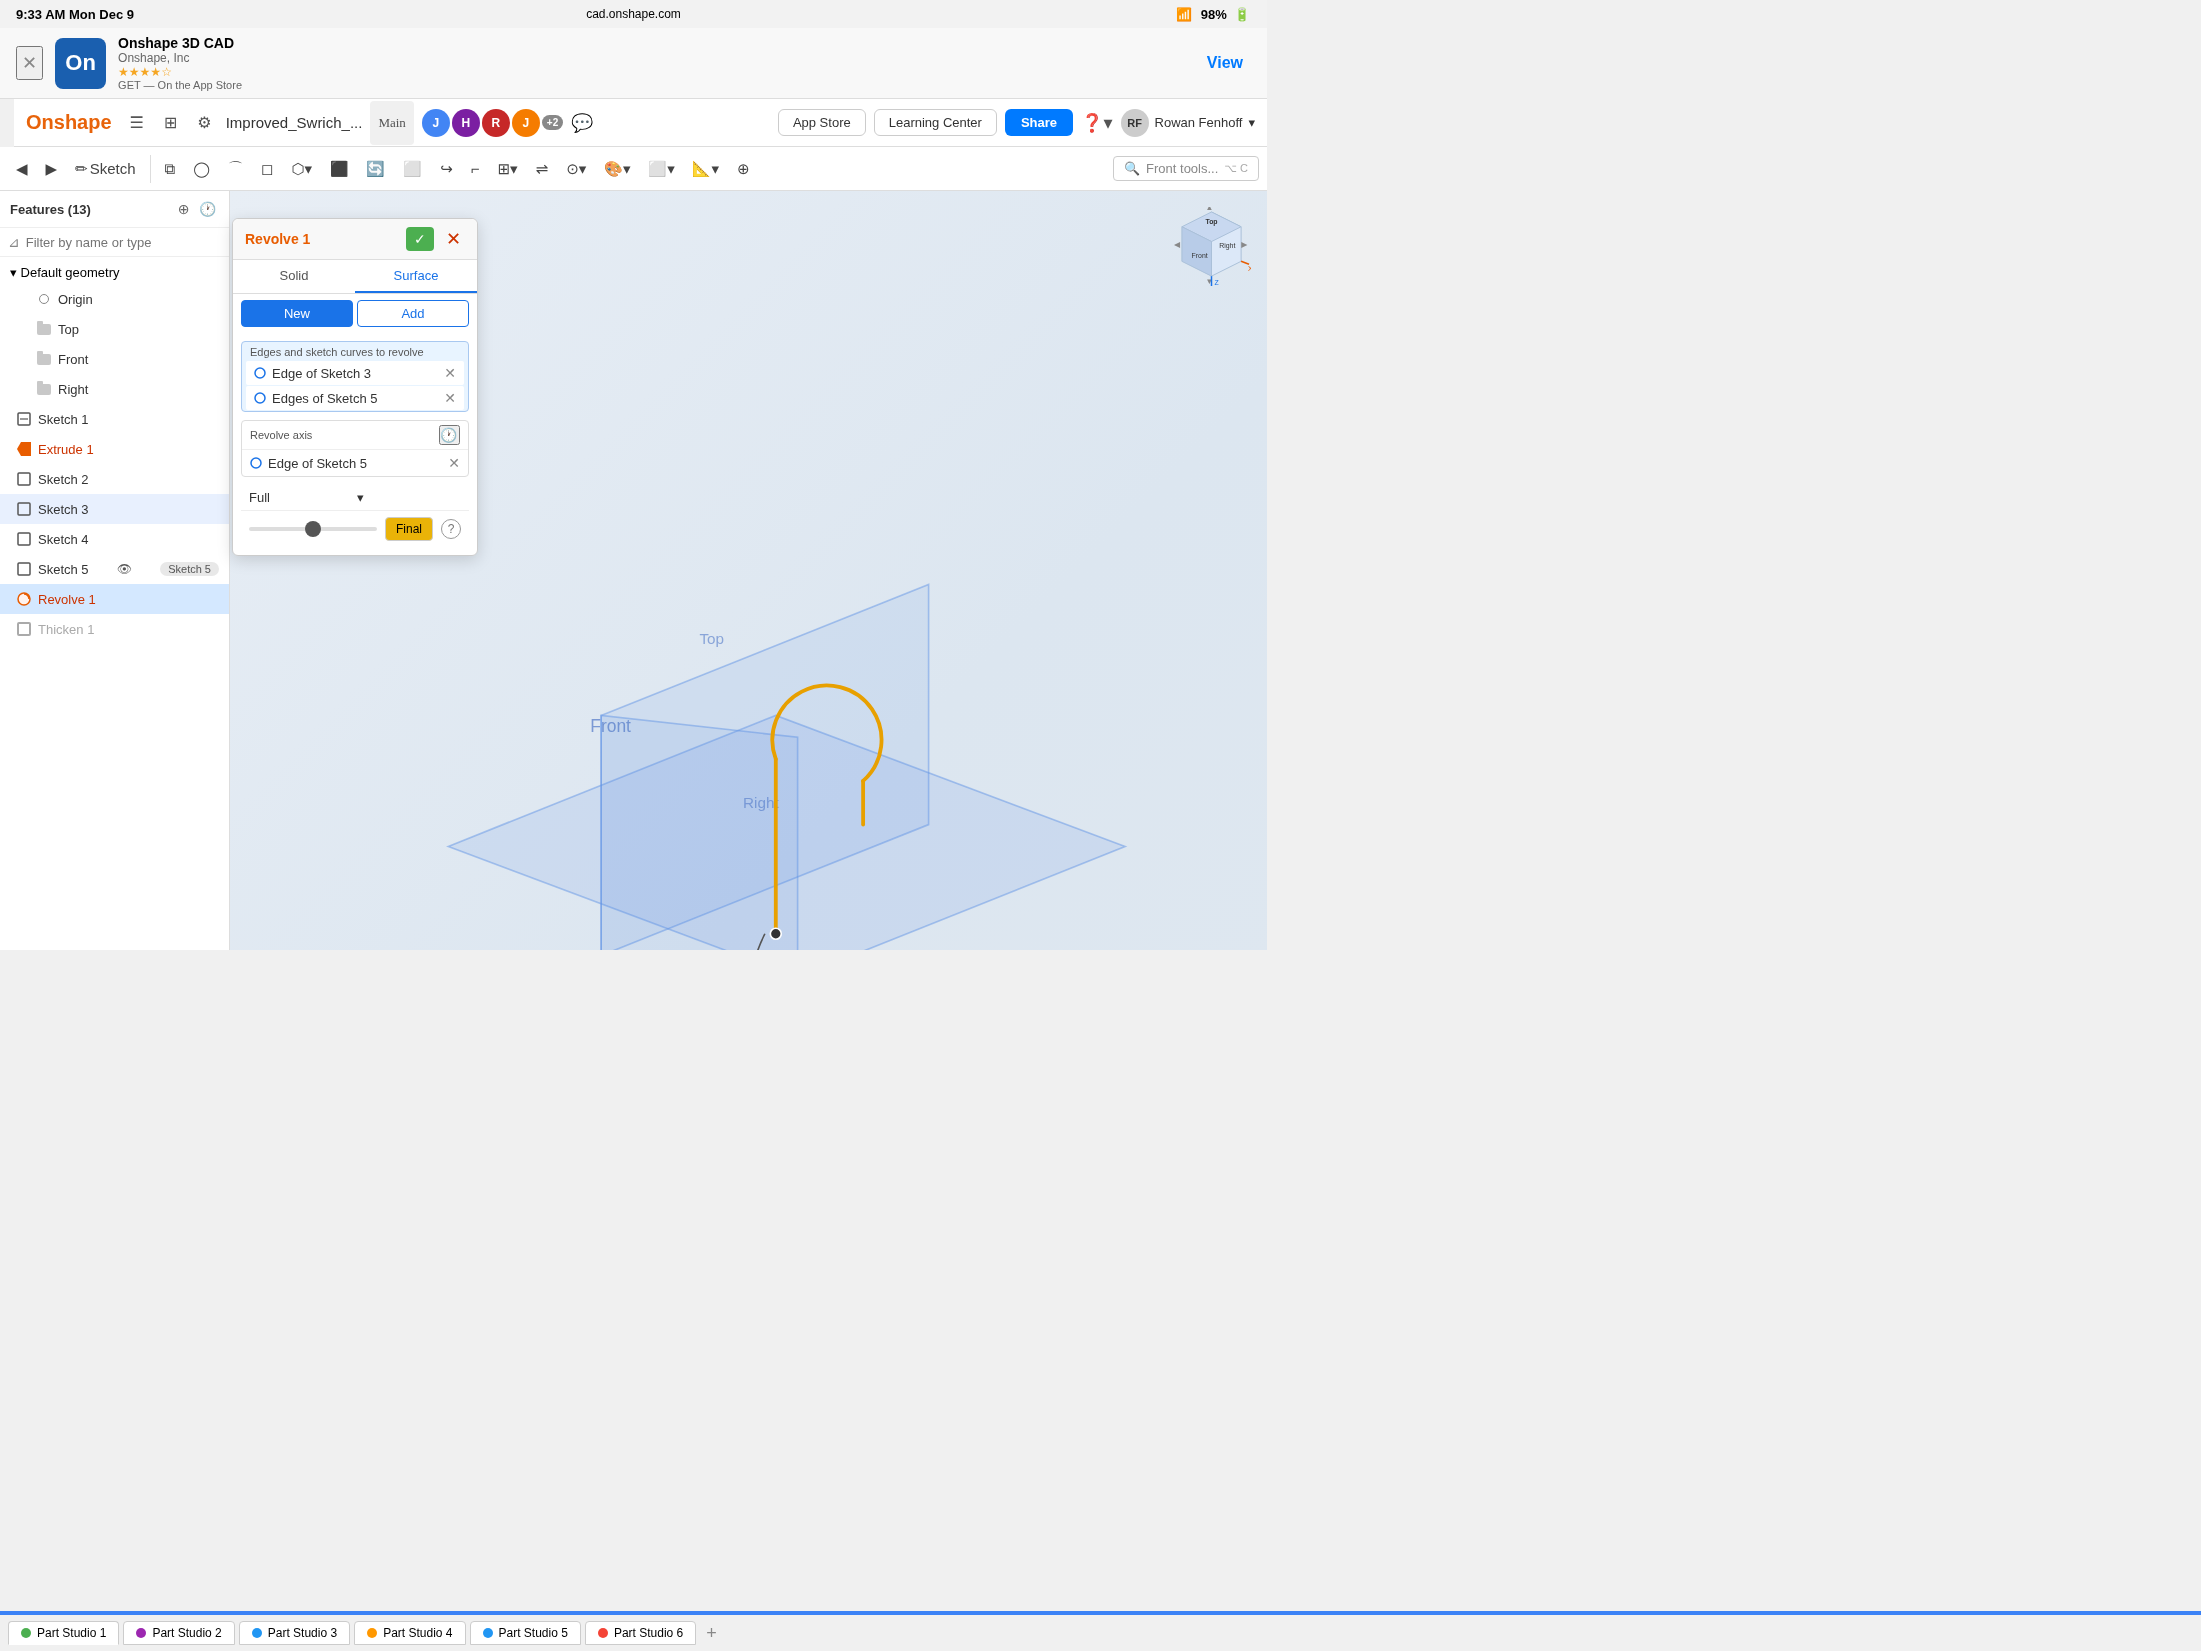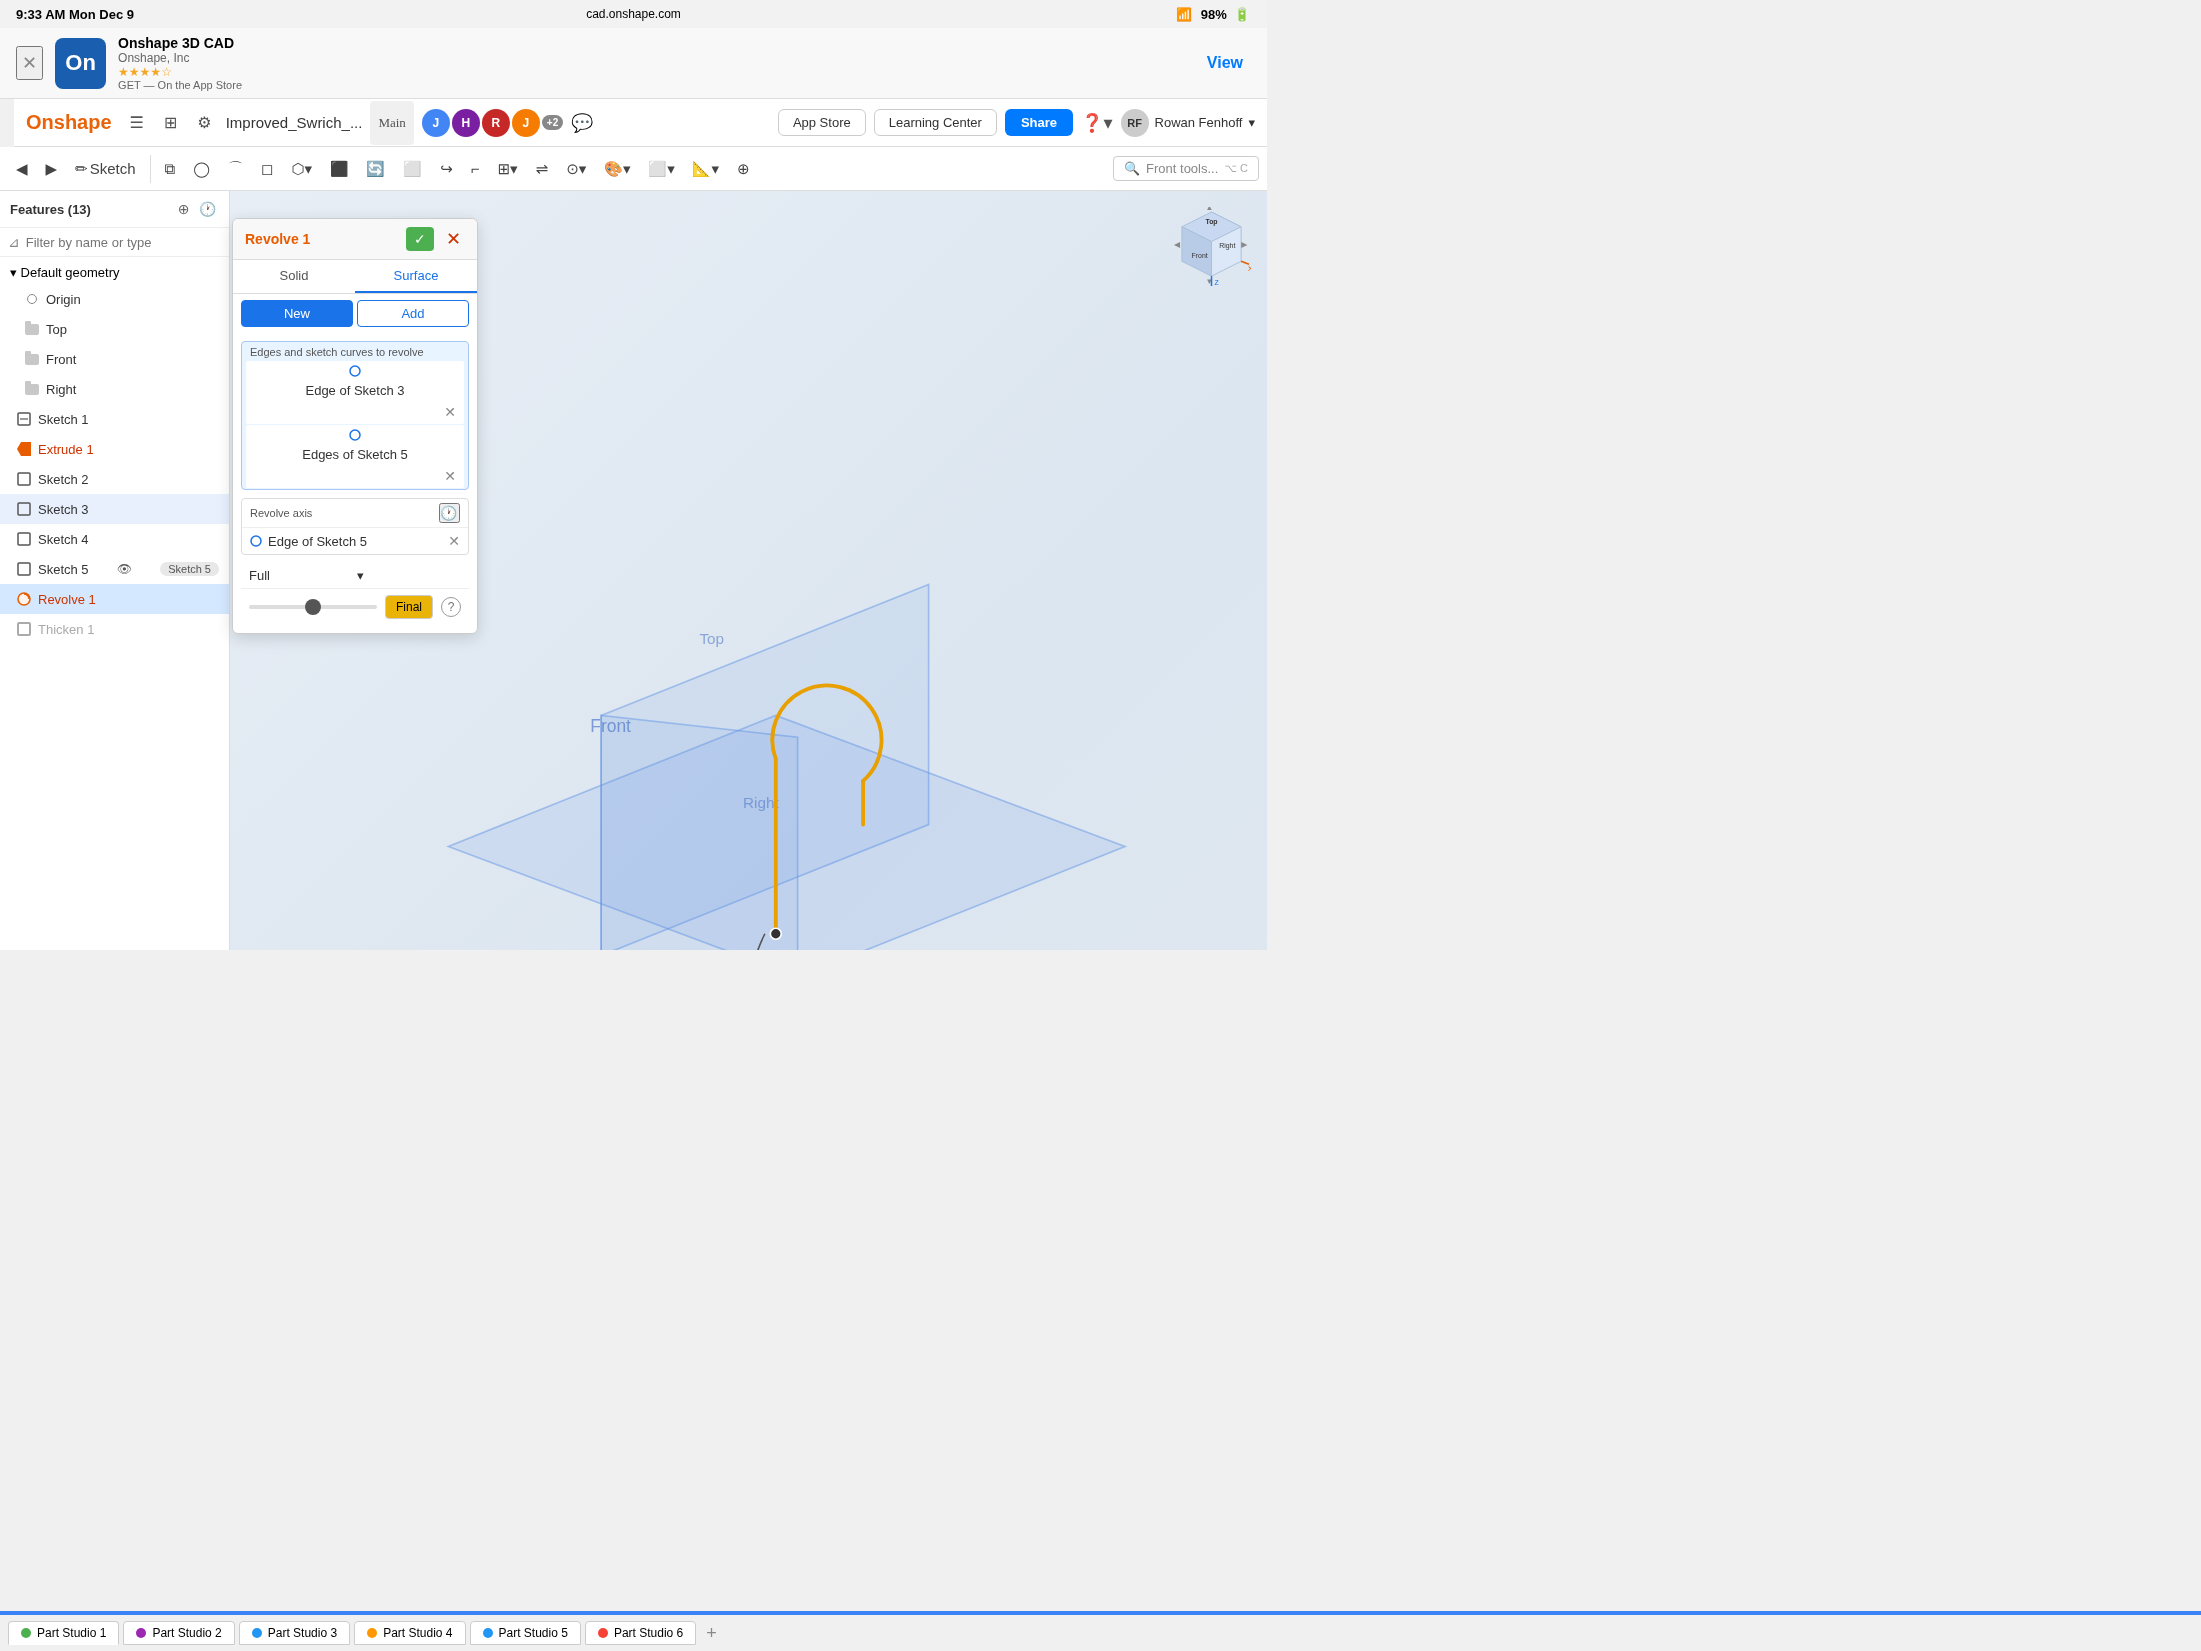--- a/index.html
+++ b/index.html
@@ -286,21 +286,21 @@
     .tree-item.dimmed { color: #aaa; }
     .tree-group-header {
       display: flex;
       align-items: center;
       padding: 4px 10px;
       font-size: 13px;
       font-weight: 500;
       cursor: pointer;
       gap: 4px;
     }
-    .tree-indent-1 { padding-left: 24px; }
+    .tree-indent-1 { padding-left: 36px; }
     .item-icon {
       width: 16px;
       height: 16px;
       display: flex;
       align-items: center;
       justify-content: center;
       font-size: 12px;
       flex-shrink: 0;
     }
     .circle-icon {
@@ -444,21 +444,20 @@
     .field-item {
       display: flex;
       align-items: center;
       padding: 4px 8px;
       font-size: 13px;
       color: #333;
       background: white;
       border-radius: 2px;
       margin: 1px 4px;
       gap: 6px;
-      flex-direction: column;
     }
     .field-remove {
       margin-left: auto;
       background: none;
       border: none;
       cursor: pointer;
       color: #888;
       font-size: 14px;
     }
     .axis-section {

